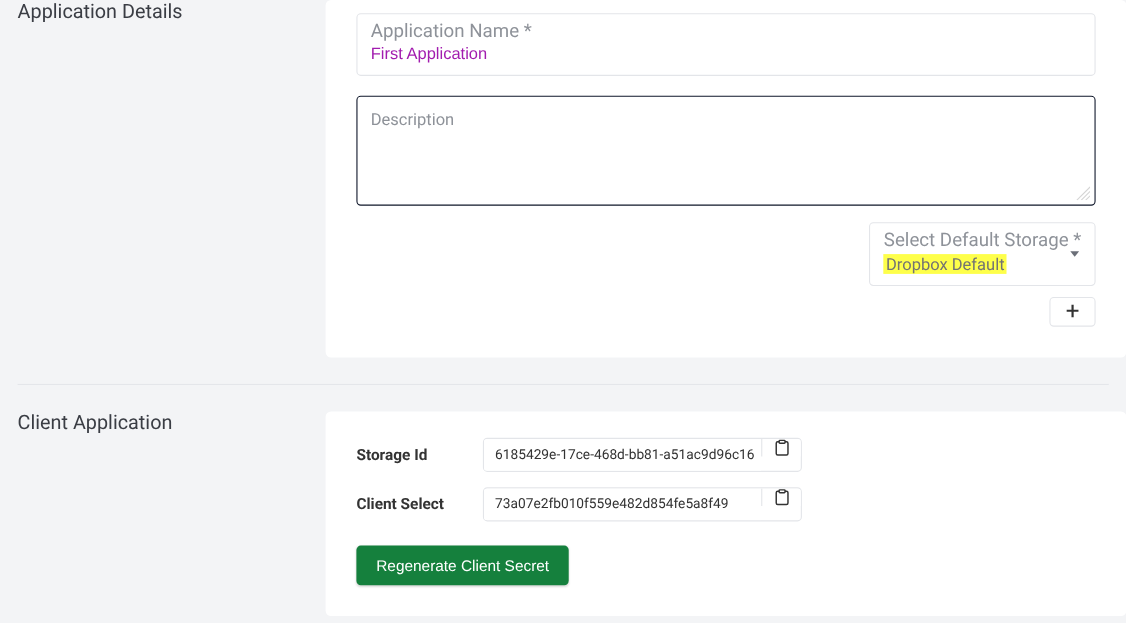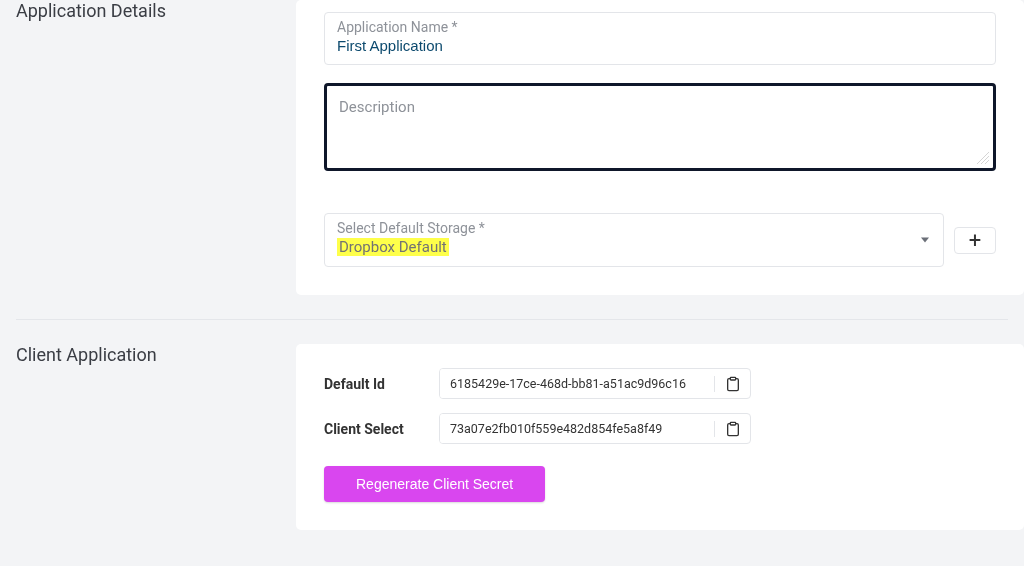--- a/index.html
+++ b/index.html
@@ -29,58 +29,59 @@
     padding: 12px 28px 28px 28px;
   }
   .field-wrap {
     border: 1px solid #e3e5e9;
     border-radius: 4px;
     padding: 6px 12px 10px 12px;
     position: relative;
     margin-bottom: 18px;
   }
   .float-label {
-    font-size: 14px;
+    font-size: 17px;
     color: #8e9299;
     margin-bottom: 2px;
     display: block;
   }
   .field-input {
     width: 100%;
     border: none;
     outline: none;
     font-size: 15px;
-    color: #0c4a6e;
+    color: #a21caf;
     background: transparent;
   }
   .textarea-wrap {
-    border: 3px solid #0f172a;
+    border: 1px solid #0f172a;
     border-radius: 4px;
     padding: 12px 12px 8px 12px;
-    margin-bottom: 42px;
+    margin-bottom: 15px;
     position: relative;
-    height: 88px;
+    height: 100px;
   }
   .textarea-placeholder {
     color: #8e9299;
     font-size: 15px;
   }
   .resize-handle {
     position: absolute;
     right: 4px;
     bottom: 4px;
     width: 14px;
     height: 14px;
     opacity: 0.35;
   }
   .resize-handle svg { display: block; }
   .storage-row {
     display: flex;
-    align-items: center;
+    align-items: flex-end;
     gap: 10px;
+    flex-direction: column;
   }
   .select-wrap {
     flex: 1;
     border: 1px solid #e3e5e9;
     border-radius: 4px;
     padding: 6px 12px 10px 12px;
     position: relative;
   }
   .select-value {
     font-size: 15px;
@@ -129,25 +130,25 @@
     margin-bottom: 14px;
   }
   .cred-label {
     width: 115px;
     font-weight: 700;
     font-size: 14px;
     color: #333;
   }
   .cred-value-wrap {
     display: flex;
-    align-items: center;
+    align-items: flex-start;
     border: 1px solid #e3e5e9;
     border-radius: 4px;
     overflow: hidden;
-    width: 312px;
+    width: 290px;
   }
   .cred-value {
     flex: 1;
     padding: 7px 10px;
     font-size: 12.5px;
     color: #333;
     background: #fff;
     white-space: nowrap;
     overflow: hidden;
   }
@@ -155,25 +156,25 @@
     width: 36px;
     border-left: 1px solid #e3e5e9;
     background: #fff;
     display: flex;
     align-items: center;
     justify-content: center;
     cursor: pointer;
   }
   .copy-btn svg { width: 16px; height: 16px; }
   .regen-btn {
-    background: #d946ef;
+    background: #15803d;
     color: #fff;
     border: none;
     border-radius: 4px;
-    padding: 10px 32px;
+    padding: 10px 18px;
     font-size: 14px;
     cursor: pointer;
     margin-top: 8px;
     box-shadow: 0 1px 2px rgba(0,0,0,0.15);
   }
 </style>
 </head>
 <body>
 
 <div class="section" style="padding-top:0;">
@@ -208,21 +209,21 @@
   </div>
 </div>
 
 <div class="divider"></div>
 
 <div class="section">
   <div class="section-label">Client Application</div>
   <div class="cred-card">
 
     <div class="cred-row">
-      <div class="cred-label">Default Id</div>
+      <div class="cred-label">Storage Id</div>
       <div class="cred-value-wrap">
         <div class="cred-value">6185429e-17ce-468d-bb81-a51ac9d96c16</div>
         <div class="copy-btn">
           <svg viewBox="0 0 24 24">
               <path fill="none" stroke="#333" stroke-width="2" d="M16 4h2a2 2 0 0 1 2 2v14a2 2 0 0 1-2 2H6a2 2 0 0 1-2-2V6a2 2 0 0 1 2-2h2"></path>
               <rect x="8" y="2" width="8" height="4" rx="1" fill="none" stroke="#333" stroke-width="2"></rect>
             </svg>
         </div>
       </div>
     </div>

